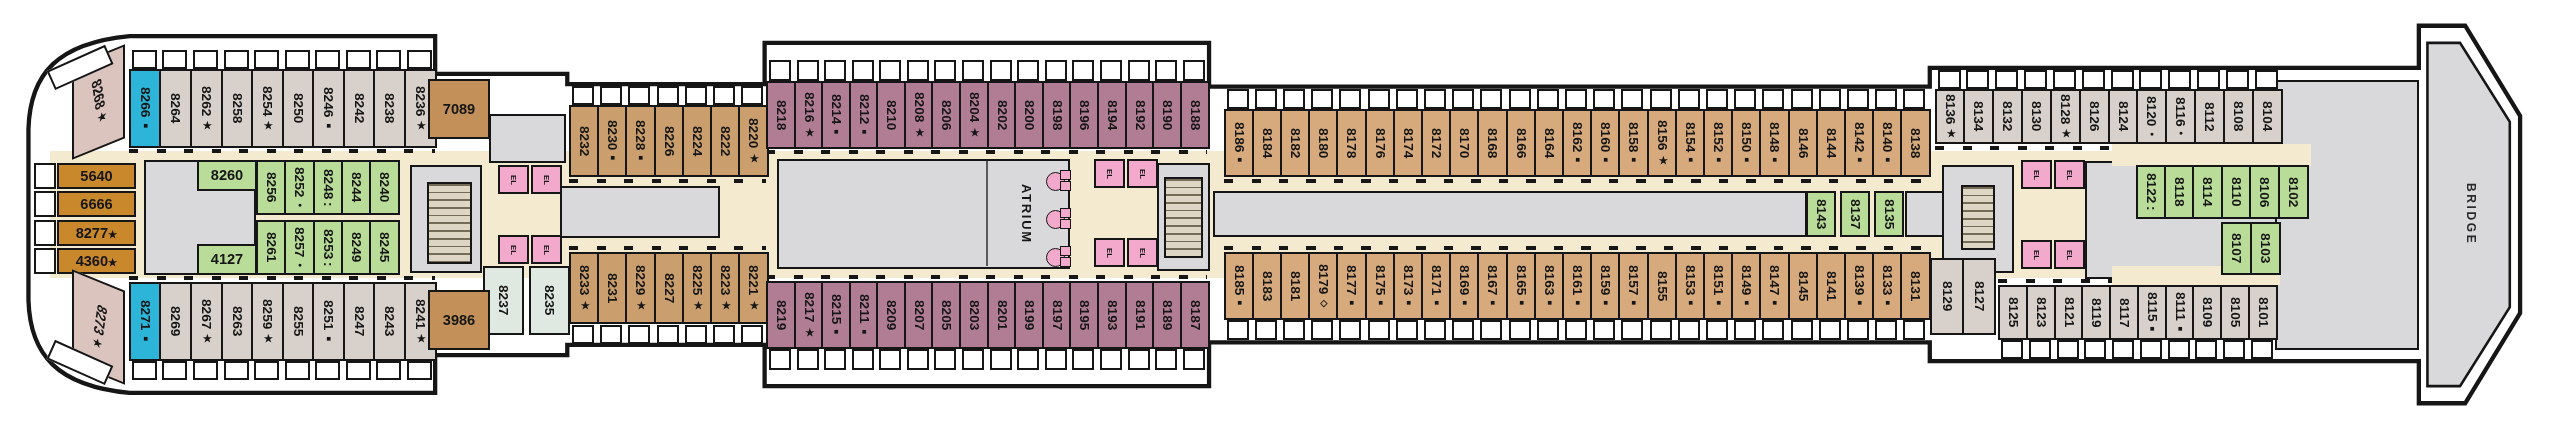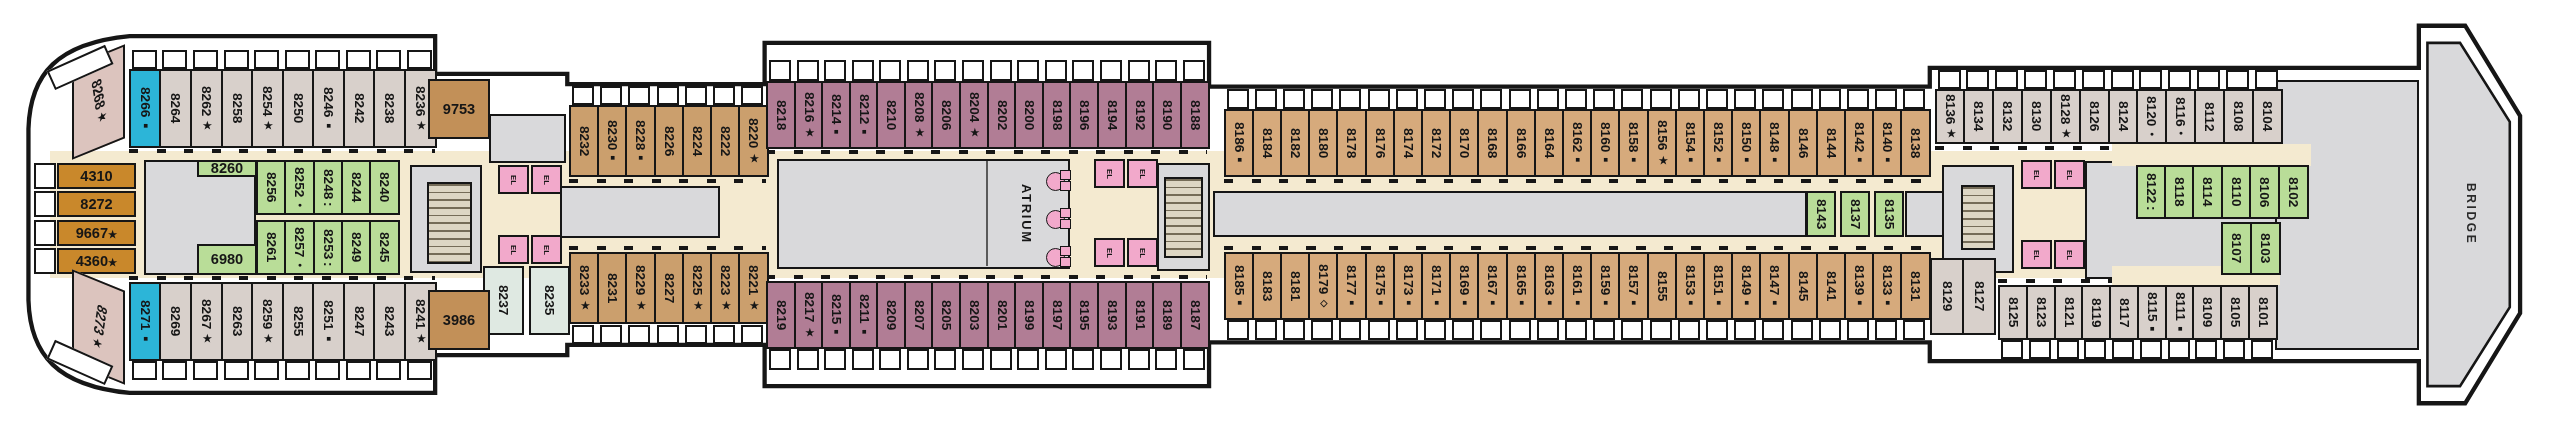--- a/index.html
+++ b/index.html
@@ -718,45 +718,45 @@
       <div class="vnum"><span>8127</span></div>
     </div>
     <div class="abs cab" style="left: 483px; top: 266px; width: 41px; height: 69px; background: rgb(223, 233, 226);">
       <div class="vnum"><span>8237</span></div>
     </div>
     <div class="abs cab" style="left: 529px; top: 266px; width: 41px; height: 69px; background: rgb(223, 233, 226);">
       <div class="vnum"><span>8235</span></div>
     </div>
     <div class="abs balc" style="left: 34px; top: 163px; width: 22px; height: 26px;"></div>
     <div class="abs cab" style="left: 57px; top: 163px; width: 79px; height: 26px; background: rgb(201, 136, 43);">
-      <div class="hnum"><span>4310</span></div>
+      <div class="hnum"><span>5640</span></div>
     </div>
     <div class="abs balc" style="left: 34px; top: 191px; width: 22px; height: 26px;"></div>
     <div class="abs cab" style="left: 57px; top: 191px; width: 79px; height: 26px; background: rgb(201, 136, 43);">
-      <div class="hnum"><span>8272</span></div>
+      <div class="hnum"><span>6666</span></div>
     </div>
     <div class="abs balc" style="left: 34px; top: 220px; width: 22px; height: 26px;"></div>
     <div class="abs cab" style="left: 57px; top: 220px; width: 79px; height: 26px; background: rgb(201, 136, 43);">
-      <div class="hnum"><span>9667</span><span class="sym star">★</span></div>
+      <div class="hnum"><span>8277</span><span class="sym star">★</span></div>
     </div>
     <div class="abs balc" style="left: 34px; top: 248px; width: 22px; height: 26px;"></div>
     <div class="abs cab" style="left: 57px; top: 248px; width: 79px; height: 26px; background: rgb(201, 136, 43);">
       <div class="hnum"><span>4360</span><span class="sym star">★</span></div>
     </div>
     <div class="abs cab" style="left: 428px; top: 79px; width: 62px; height: 60px; background: rgb(194, 144, 88);">
-      <div class="hnum"><span>9753</span></div>
+      <div class="hnum"><span>7089</span></div>
     </div>
     <div class="abs cab" style="left: 428px; top: 290px; width: 62px; height: 60px; background: rgb(194, 144, 88);">
       <div class="hnum"><span>3986</span></div>
     </div>
-    <div class="abs cab" style="left: 197px; top: 160px; width: 60px; height: 17px; background: rgb(185, 221, 152);">
+    <div class="abs cab" style="left: 197px; top: 160px; width: 60px; height: 31px; background: rgb(185, 221, 152);">
       <div class="hnum"><span>8260</span></div>
     </div>
     <div class="abs cab" style="left: 197px; top: 244px; width: 60px; height: 31px; background: rgb(185, 221, 152);">
-      <div class="hnum"><span>6980</span></div>
+      <div class="hnum"><span>4127</span></div>
     </div>
     <div class="abs wedge" style="left: 72px; top: 55px; width: 53px; height: 94px; background: rgb(220, 196, 190); transform: skewY(-22deg);">
       <div class="vnum" style="transform: rotate(-8deg);"><span>8268</span><span class="sym star">★</span></div>
     </div>
     <div class="abs wedge" style="left: 72px; top: 280px; width: 53px; height: 94px; background: rgb(220, 196, 190); transform: skewY(22deg);">
       <div class="vnum" style="transform: rotate(8deg);"><span>8273</span><span class="sym star">★</span></div>
     </div>
     <div class="abs balc" style="left: 48px; top: 57px; width: 64px; height: 20.6px; transform: rotate(-24deg);"></div>
     <div class="abs balc" style="left: 48px; top: 352px; width: 64px; height: 20.6px; transform: rotate(24deg);"></div>
     <div class="abs el" style="left: 498px; top: 165px; width: 31px; height: 29px;">

